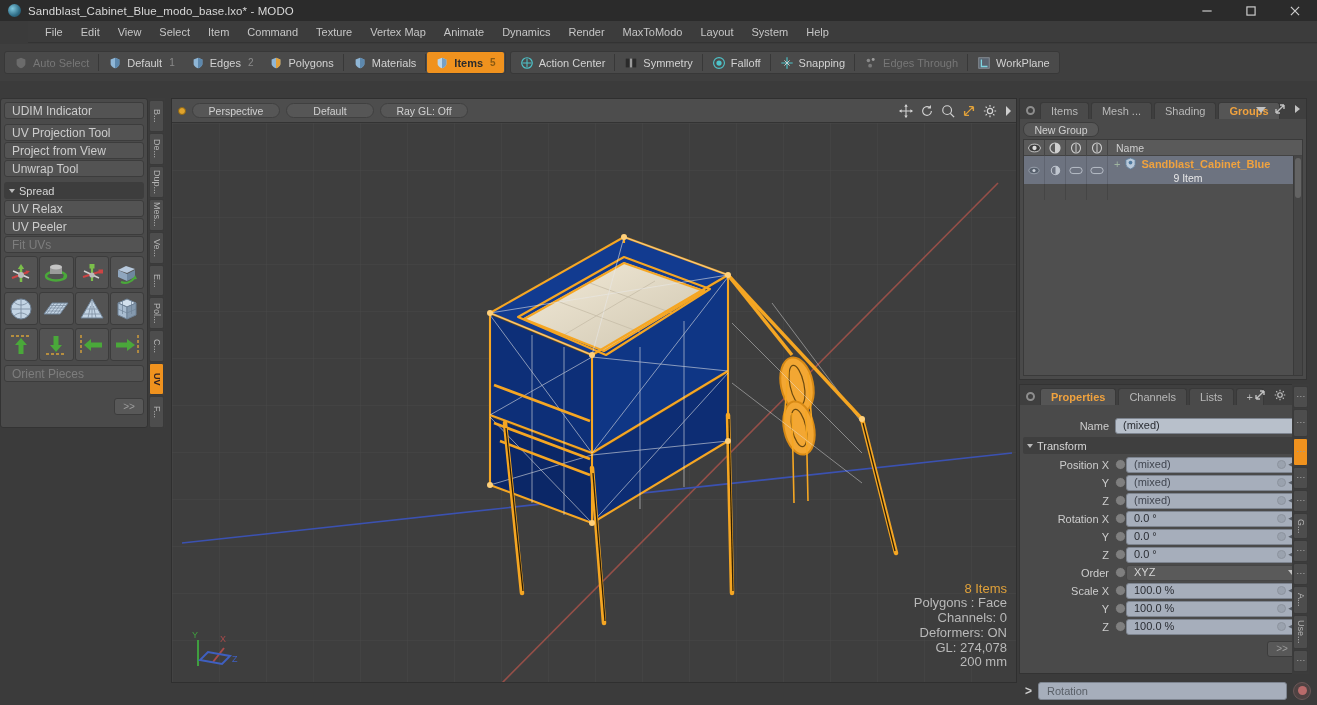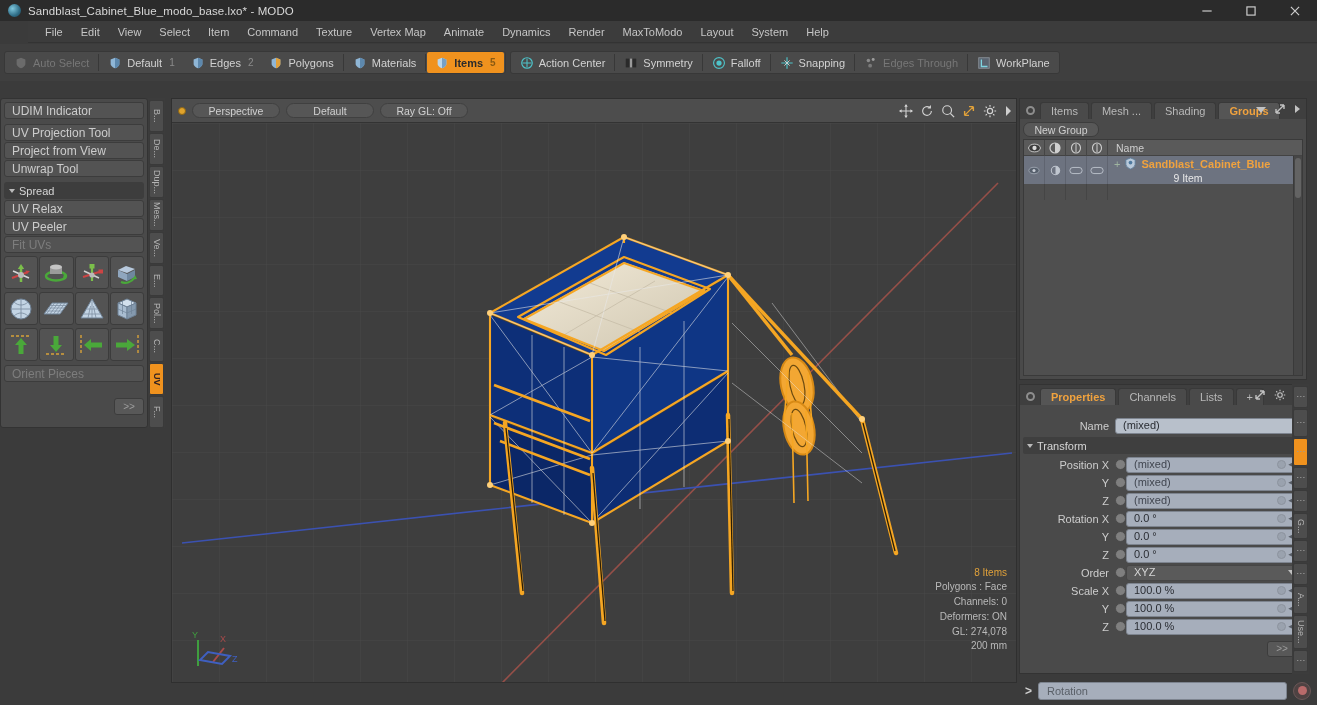--- a/index.html
+++ b/index.html
@@ -126,22 +126,22 @@
   .vp-dot { width: 8px; height: 8px; border-radius: 50%; background: #e0a32c; border: 1px solid #8a6415; }
   .vp-pill {
     height: 15px; line-height: 14px; border-radius: 8px; background: #565656;
     border: 1px solid #404040; color: #d0d0d0; font-size: 10.5px;
     padding: 0 14px; text-align: center; min-width: 88px;
   }
   .vp-tools { position: absolute; right: 4px; top: 0; height: 24px; display: flex; align-items: center; gap: 7px; }
   .vp-tool { color: #d3d3d3; display: flex; align-items: center; }
   .vp-canvas { position: relative; width: 100%; height: 559px; background: #3e3e3e; overflow: hidden; }
   .vp-info {
-    position: absolute; right: 9px; bottom: 28px; text-align: right;
-    font-size: 10px; color: #b9b9b9; line-height: 14.7px; pointer-events: none;
+    position: absolute; right: 9px; bottom: 12px; text-align: right;
+    font-size: 13px; color: #b9b9b9; line-height: 14.7px; pointer-events: none;
   }
   .vp-info .hl { color: #e0a13a; }
   .vp-axis { position: absolute; left: 8px; bottom: 8px; }
 
   
   .statusbar {
     position: absolute; left: 171px; top: 683px; width: 846px; height: 22px;
     background: #3c3c3c; border-top: 1px solid #2f2f2f;
     display: flex; align-items: center; justify-content: center;
     color: #8e8e8e; font-size: 10.5px;

